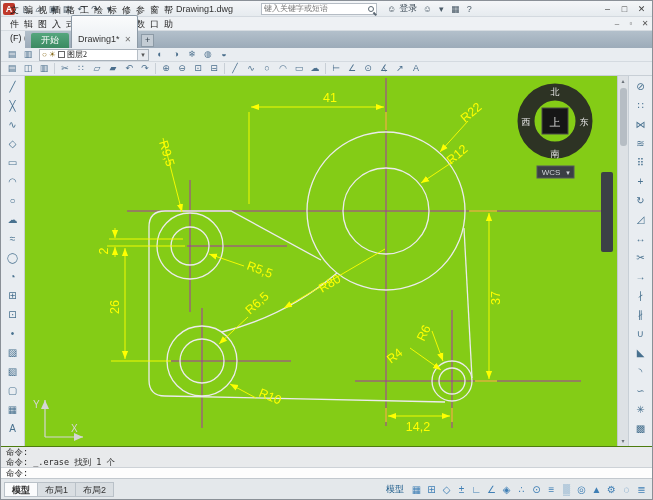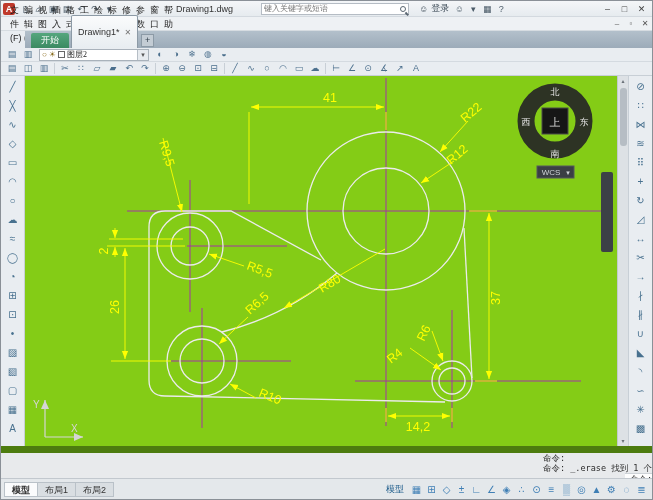--- a/index.html
+++ b/index.html
@@ -7,40 +7,40 @@
   body { font-family:"Liberation Sans","DejaVu Sans",sans-serif; font-size:9px; color:#222; }
 
   .window { width:653px; height:500px; border:1px solid #8a9097; background:#e9edf1; display:flex; flex-direction:column; overflow:hidden; }
 
   
   .titlebar { height:16px; background:linear-gradient(#f4f6f8,#e6ebef); display:flex; align-items:center; padding:0 2px; border-bottom:1px solid #d3d9df; }
   .logo { width:12px; height:12px; background:#c0392b; color:#fff; font-weight:bold; font-size:9px; line-height:12px; text-align:center; margin-right:3px; border-radius:2px; }
   .qat { display:flex; align-items:center; }
   .qat span { width:14px; text-align:center; font-size:9px; color:#4b5b68; cursor:default; }
   .doc-title { margin-left:60px; font-size:9px; color:#333; }
-  .search-box { margin-left:28px; display:flex; align-items:center; background:#fff; border:1px solid #b5bcc4; height:12px; width:148px; padding:0 2px; }
+  .search-box { margin-left:28px; display:flex; align-items:center; background:#fff; border:1px solid #b5bcc4; height:12px; width:116px; padding:0 2px; }
   .search-box input { border:none; outline:none; flex:1; font-size:8px; color:#555; background:transparent; min-width:0; }
   .mag { width:6px; height:6px; border:1.5px solid #5a6772; border-radius:50%; position:relative; margin-left:2px; }
   .mag::after { content:""; position:absolute; width:4px; height:1.5px; background:#5a6772; transform:rotate(45deg); left:4px; top:6px; }
   .account { display:flex; align-items:center; margin-left:10px; gap:3px; color:#3c4a56; }
   .account span { font-size:9px; }
   .spacer { flex:1; }
   .winbtns { display:flex; }
   .winbtns span { width:17px; text-align:center; font-size:9px; color:#444; }
 
   
   .menubar { height:14px; background:#eef1f4; display:flex; align-items:center; border-bottom:1px solid #d6dce1; padding-left:4px; }
   .menubar .menu-item { padding:0 5px; font-size:9px; color:#222; line-height:14px; }
   .menubar .mdi { margin-left:auto; display:flex; }
   .menubar .mdi span { width:14px; text-align:center; font-size:8px; color:#555; }
 
   
   .tabrow { height:17px; background:linear-gradient(#b3c0cb,#9cabb9); display:flex; align-items:flex-end; padding-left:6px;margin-left:24px; }
   .tab-start { height:15px; padding:0 10px; background:linear-gradient(#55a67d,#3b8a62); color:#fff; line-height:15px; font-size:9px; border-radius:2px 2px 0 0; margin-right:2px; }
-  .tab-doc { height:28px; padding:16px 6px; background:linear-gradient(#fafbfc,#e8edf1); color:#333; line-height:15px; font-size:9px; border:1px solid #8c9aa6; border-bottom:none; border-radius:2px 2px 0 0; display:flex; align-items:center; gap:5px; }
+  .tab-doc { height:28px; padding:16px 6px; background:linear-gradient(#fafbfc,#e8edf1); color:#333; line-height:15px; font-size:9px; border:1px solid #8c9aa6; border-bottom:none; border-radius:2px 2px 0 0; display:flex; gap:5px; }
   .tab-doc .tab-close { color:#777; font-size:8px; }
   .tab-new { width:13px; height:13px; background:#c3ccd4; border:1px solid #8c9aa6; color:#33414d; font-size:9px; line-height:11px; text-align:center; margin-left:3px; margin-bottom:1px; }
 
   
   .toolbar1 { height:14px; background:#e9edf1; border-bottom:1px solid #d4dae0; display:flex; align-items:center; padding-left:3px; }
   .toolbar1 .tbicon, .tb2 .tbicon { width:16px; text-align:center; font-size:9px; color:#4b6f8d; line-height:13px; }
   .layer-combo { display:flex; align-items:center; height:12px; background:#fff; border:1px solid #a9b2bb; width:110px; margin:0 3px; padding-left:2px; gap:2px; }
   .layer-combo .lc-ico { font-size:8px; color:#8a6d1f; }
   .layer-swatch { width:7px; height:7px; background:#fdfdfd; border:1px solid #666; }
   .layer-name { font-size:8px; color:#222; flex:1;font-family:Liberation Serif, serif; }
@@ -54,21 +54,21 @@
   .vtoolbar.left { border-right:1px solid #c8cfd6; }
   .vtoolbar.right { border-left:1px solid #c8cfd6; }
   .vtoolbar span { width:20px; height:19px; text-align:center; font-size:10px; line-height:19px; color:#48718f; }
   .canvas-wrap { flex:1; position:relative; background:#84cc16; cursor:crosshair; overflow:hidden; }
   .canvas-wrap svg { position:absolute; inset:0; }
   .vscroll { width:11px; background:#dde1e5; border-left:1px solid #c3c9cf; display:flex; flex-direction:column; align-items:center; }
   .vscroll .sbtn { width:11px; height:10px; font-size:6px; color:#6a7178; text-align:center; line-height:10px; }
   .vscroll .thumb { width:7px; height:58px; background:#b6bdc4; border-radius:3px; margin-top:2px; }
 
   
-  .cmd { height:32px; background:#e8eaec; border-top:7px solid #4d7c0f; display:flex; flex-direction:column; font-family:"DejaVu Sans Mono","Liberation Mono",monospace;align-items:flex-end; }
+  .cmd { height:32px; background:#e8eaec; border-top:1px solid #4d7c0f; display:flex; flex-direction:column; font-family:"DejaVu Sans Mono","Liberation Mono",monospace; }
   .cmd .hist { height:10px; line-height:10px; padding-left:5px; color:#2b2b2b; font-size:8.5px; }
   .cmd .prompt-row { flex:1; background:#fdfdfd; border-top:1px solid #cdd2d7; display:flex; align-items:center; padding-left:5px; }
   .cmd .prompt-row label { font-size:8.5px; color:#2b2b2b; }
   .cmd .prompt-row input { border:none; outline:none; background:transparent; font-size:8.5px; font-family:inherit; color:#333; flex:1; margin-left:3px; }
 
   
   .statusbar { height:21px; background:#e4e8eb; border-top:1px solid #c2c8ce; display:flex; align-items:center; padding:0 3px; }
   .layout-tabs { display:flex; height:15px; }
   .layout-tabs span { padding:0 7px; line-height:15px; font-size:9px; color:#333; border:1px solid #b9c1c8; border-right:none; background:#d9dee2; }
   .layout-tabs span:last-child { border-right:1px solid #b9c1c8; }

